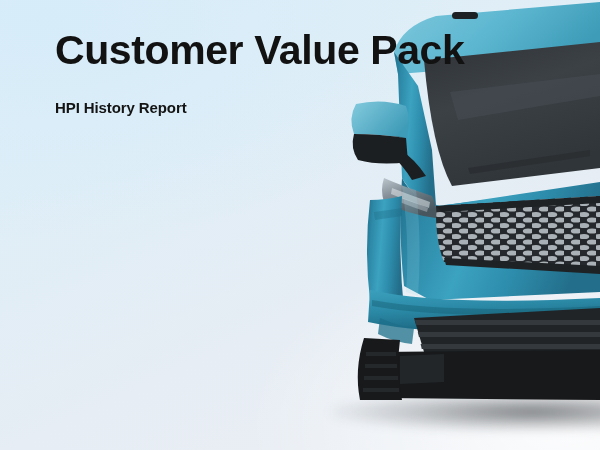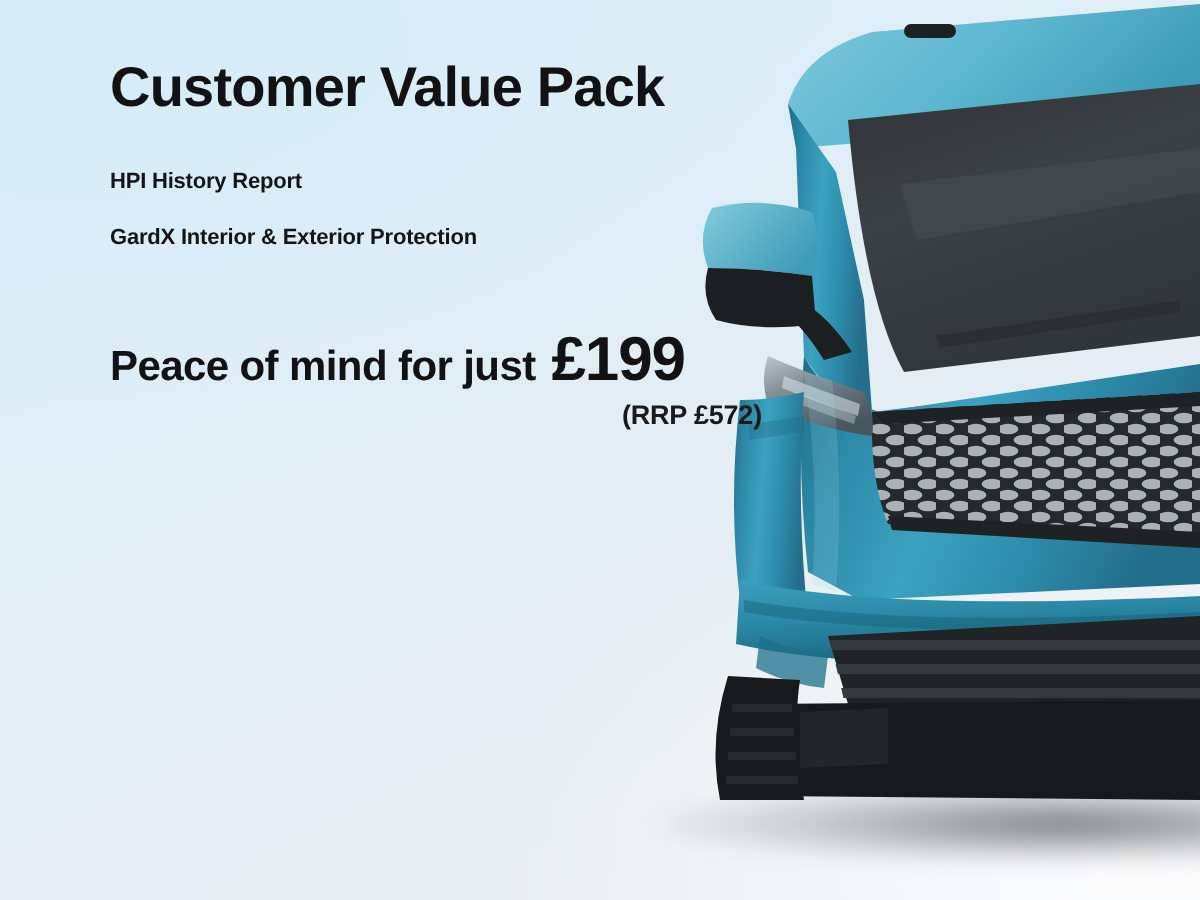--- a/index.html
+++ b/index.html
@@ -27,35 +27,35 @@
 
   
   .copy {
     position: absolute;
     left: 55px;
     top: 28px;
     width: 380px;
     z-index: 40;
   }
   .headline {
-    font-size: 28px;
+    font-size: 41px;
     font-weight: 700;
     letter-spacing: -0.4px;
     color: #121212;
     line-height: 1.12;
     margin: 0 0 26px 0;
     white-space: nowrap;
   }
   .feature-list {
     list-style: none;
     margin: 0;
     padding: 0;
   }
   .feature-list li {
-    font-size: 11px;
+    font-size: 15px;
     font-weight: 700;
     letter-spacing: -0.1px;
     color: #141414;
     line-height: 1.1;
     margin-bottom: 16px;
     white-space: nowrap;
   }
   .price-block {
     margin-top: 36px;
   }
@@ -235,26 +235,18 @@
       <path d="M62 186 Q70 240 66 292 L78 296 Q82 240 76 190 Z" fill="#9fe0ee" opacity=".18"></path>
     </svg>
   </div>
 
   <div class="copy">
 
     <h1 class="headline">Customer Value Pack</h1>
 
     <ul class="feature-list">
       <li>HPI History Report</li>
-      <li>GardX Interior &amp; Exterior Protection</li>
     </ul>
 
-    <div class="price-block">
-      <div class="price-line">
-        <span class="price-lead">Peace of mind for just</span>
-        <span class="price-amount">£199</span>
-      </div>
-      <div class="rrp">(RRP £572)</div>
-    </div>
 
   </div>
 
 </div>
 
 </body></html>

